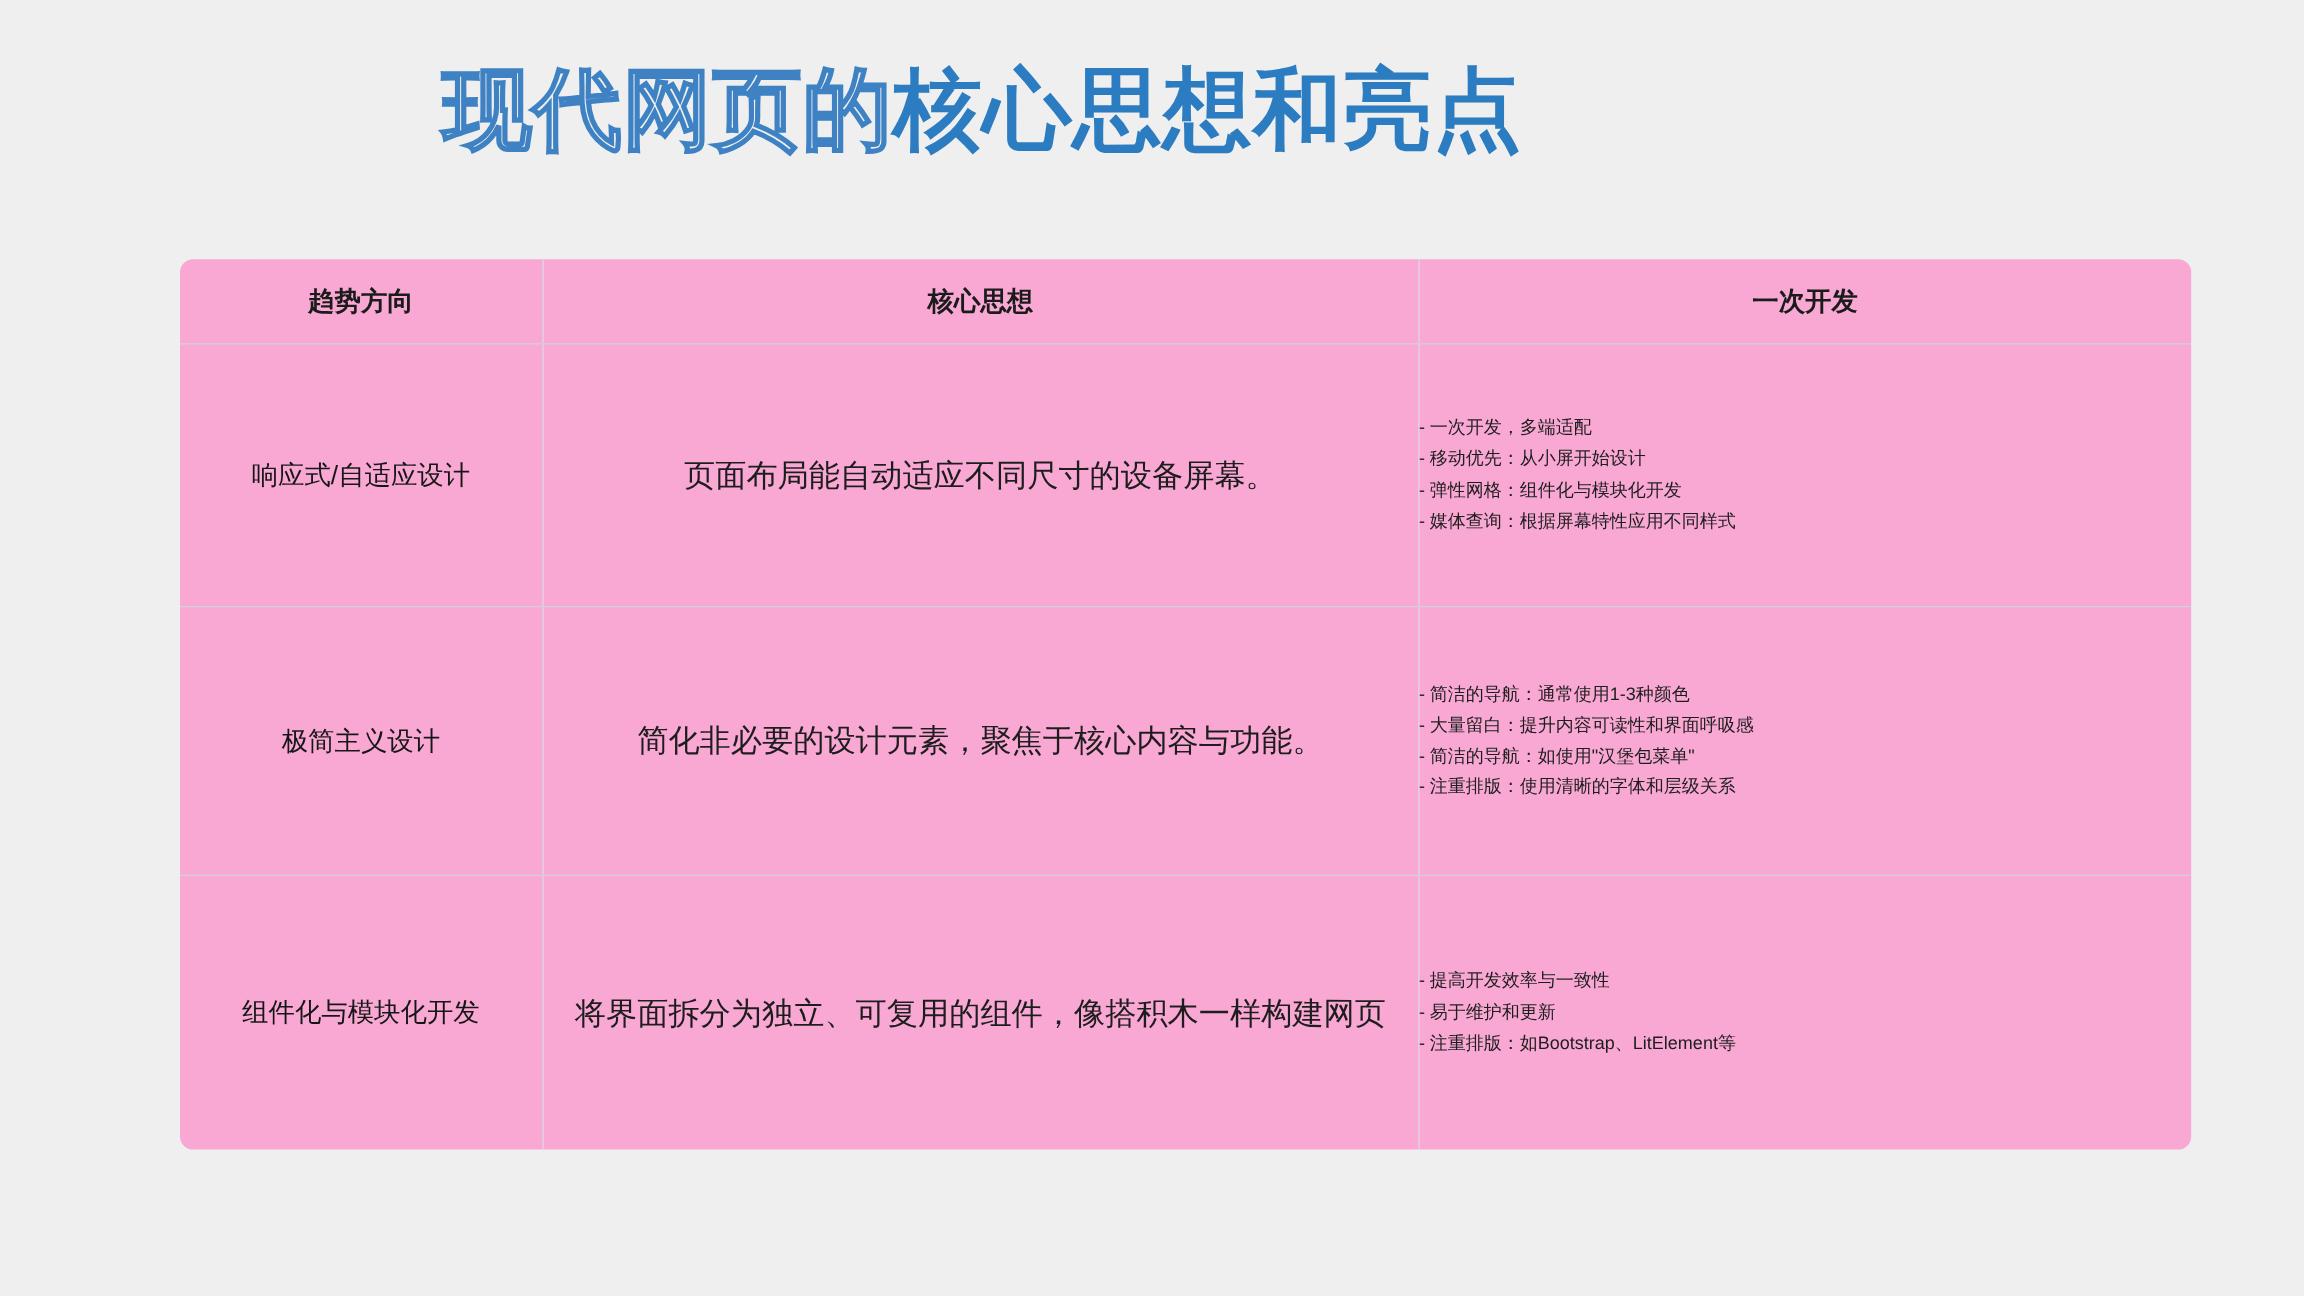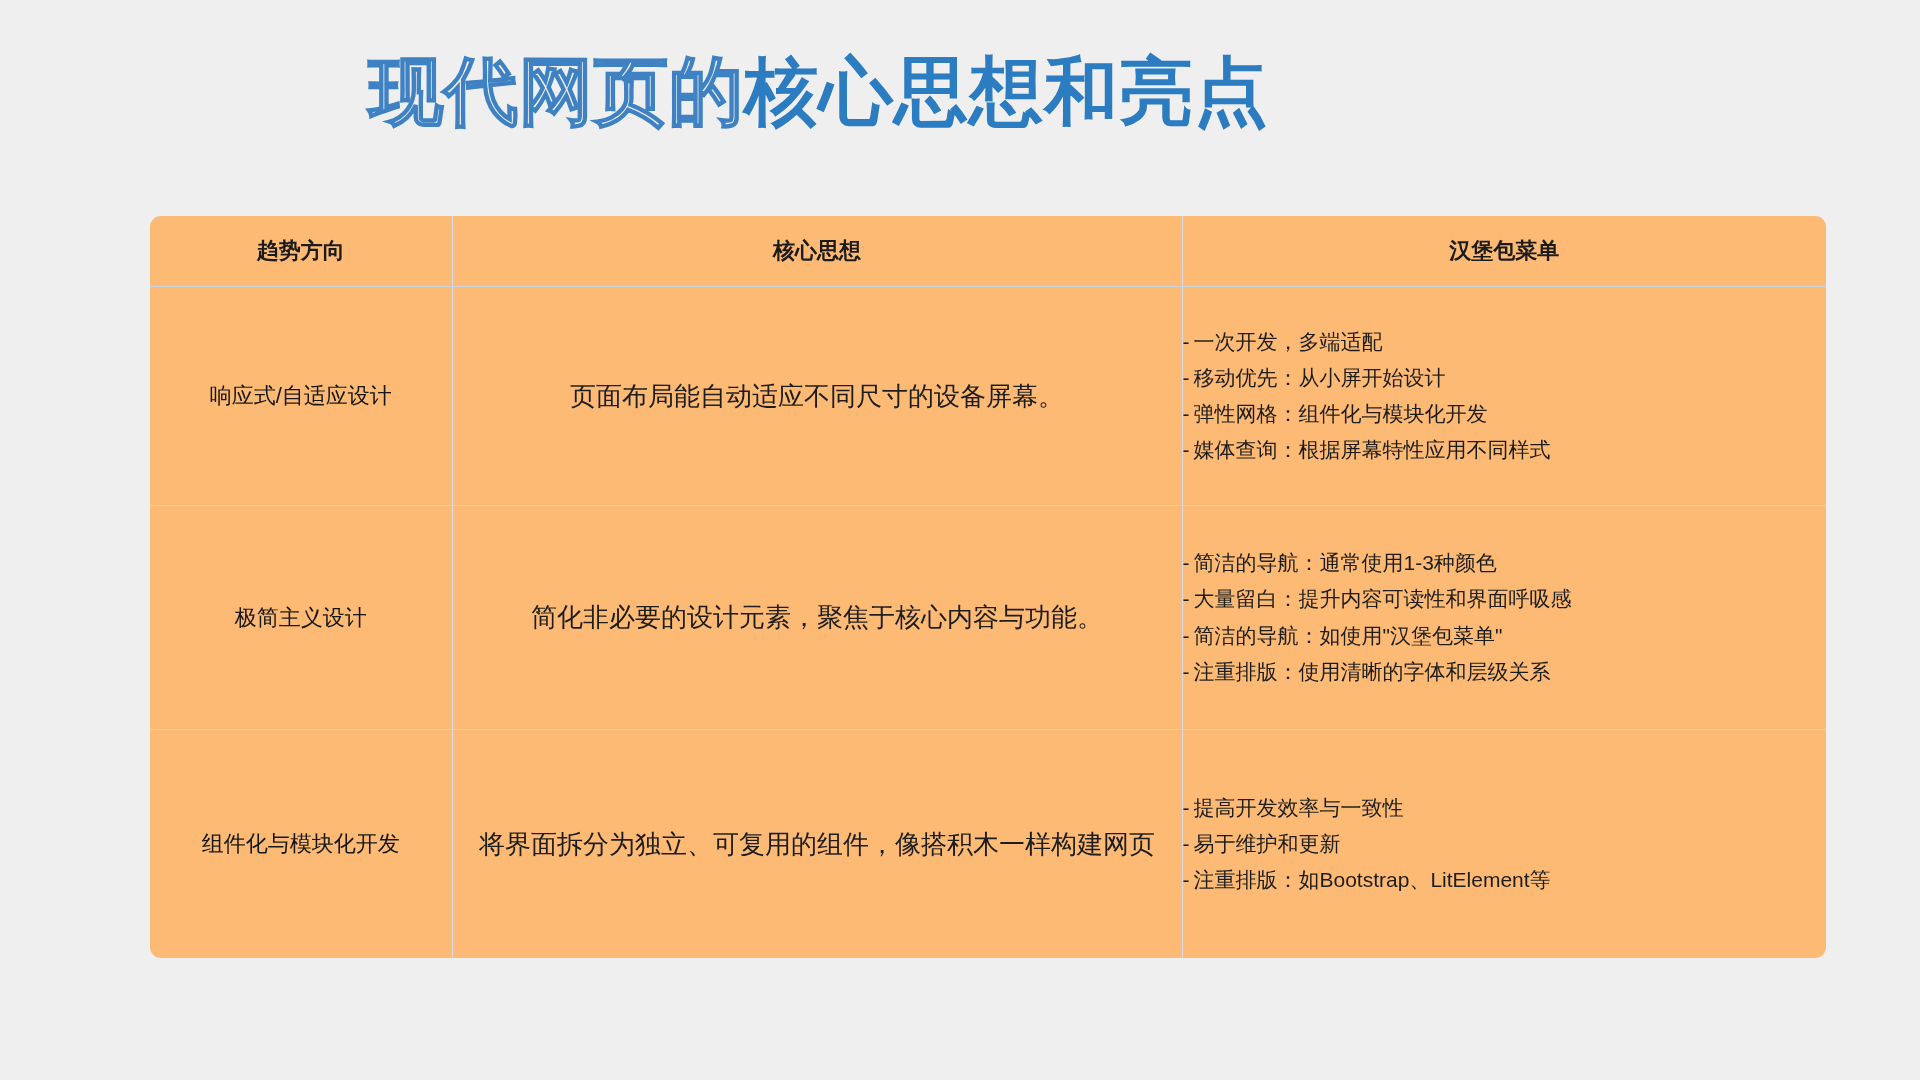--- a/index.html
+++ b/index.html
@@ -42,21 +42,21 @@
   .title-solid {
     color: #2b7cc0;
   }
 
   
   .table-card {
     position: absolute;
     left: 150px;
     top: 216px;
     width: 1676px;
-    background: #fdba74;
+    background: #f9a8d4;
     border-radius: 11px;
     overflow: hidden;
   }
   .tbl {
     width: 100%;
     border-collapse: collapse;
     table-layout: fixed;
   }
   .tbl col.c1 { width: 302px; }
   .tbl col.c2 { width: 730px; }
@@ -98,21 +98,21 @@
   .cell-idea {
     text-align: center;
     font-size: 26px;
     font-weight: 400;
     color: #1d1d1d;
     padding: 0 22px;
     line-height: 1.5;
   }
   .cell-high {
     padding: 0 0 0 46px;
-    font-size: 21px;
+    font-size: 15px;
     color: #1d1d1d;
   }
   .row-1 td { height: 218px; }
   .row-2 td { height: 223px; }
   .row-3 td { height: 228px; }
 
   .hl-list {
     list-style: none;
     margin: 0;
     padding: 0;
@@ -137,21 +137,21 @@
   <table class="tbl">
     <colgroup>
       <col class="c1">
       <col class="c2">
       <col class="c3">
     </colgroup>
     <thead>
       <tr>
         <th>趋势方向</th>
         <th class="col-div">核心思想</th>
-        <th class="col-div">汉堡包菜单</th>
+        <th class="col-div">一次开发</th>
       </tr>
     </thead>
     <tbody>
 
       <tr class="row-1">
         <td class="cell-trend">响应式/自适应设计</td>
         <td class="cell-idea col-div">页面布局能自动适应不同尺寸的设备屏幕。</td>
         <td class="cell-high col-div">
           <ul class="hl-list">
             <li><span class="hl-dash">-</span><span>一次开发，多端适配</span></li>

